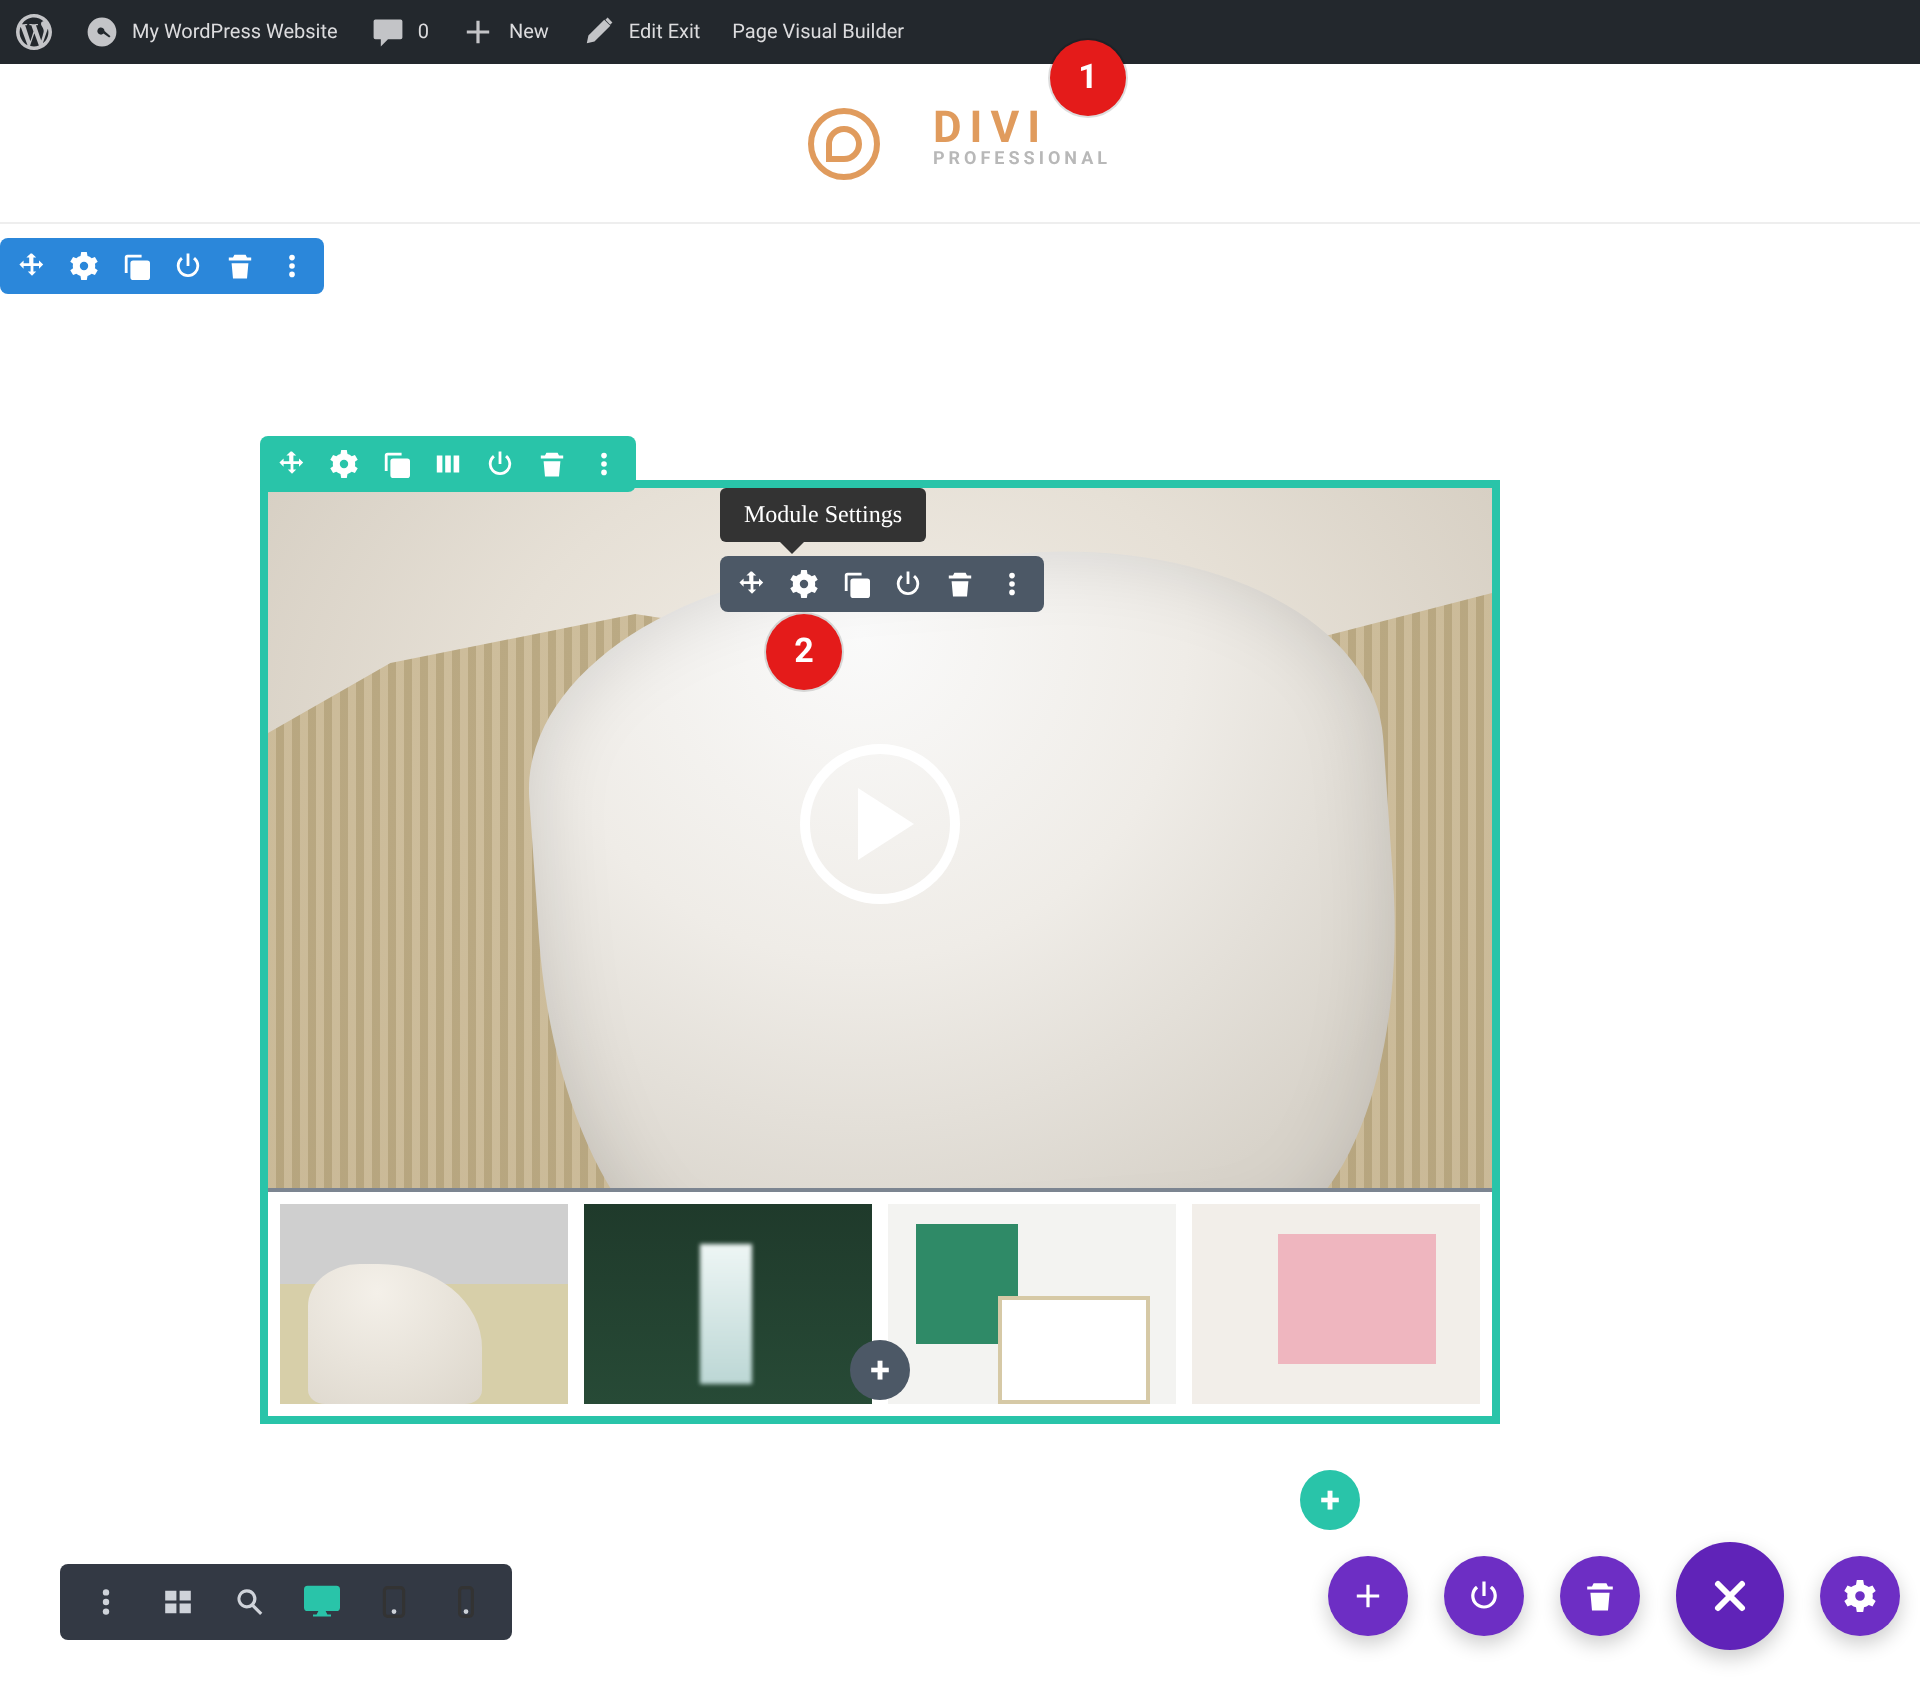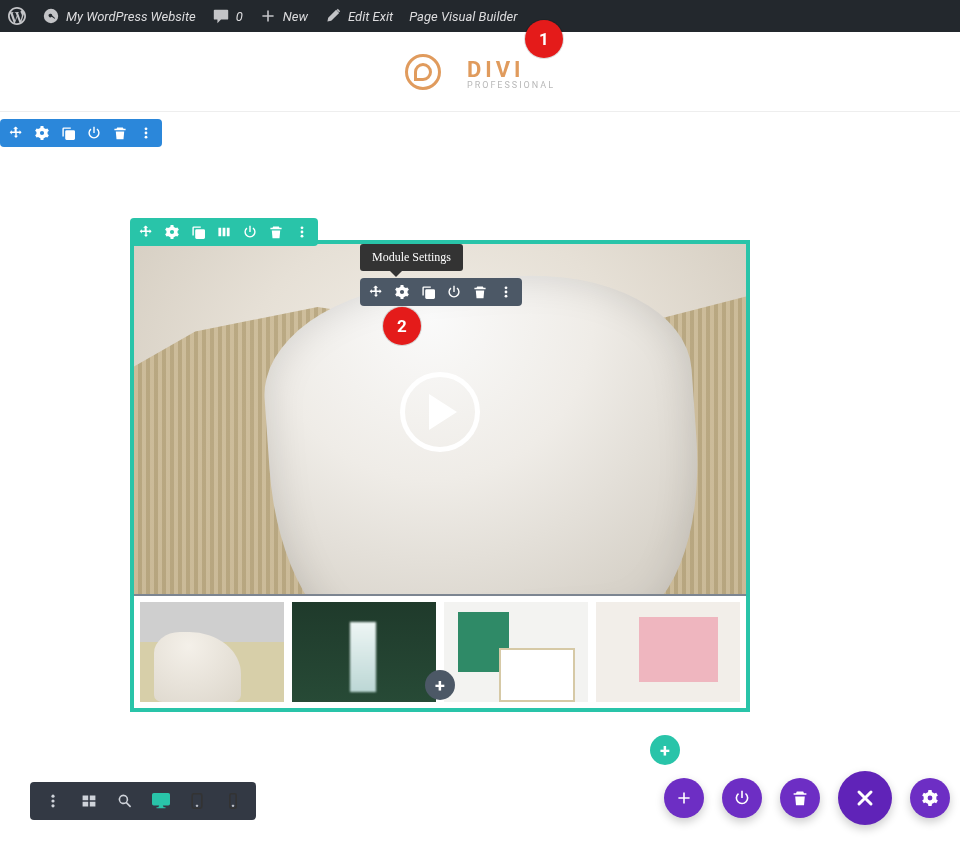--- a/index.html
+++ b/index.html
@@ -16,46 +16,45 @@
 
   
   .admin-bar {
     height: 32px;
     background: #23282d;
     color: #eee;
     display: flex;
     align-items: center;
     padding: 15px 8px;
     gap: 16px;
-    font-size: 13px;
-    font-style: italic;
+    font-size: 10px;
   }
   .admin-item {
     display: flex;
     align-items: center;
     gap: 6px;
     cursor: pointer;
     color: #dcdcde;
   }
   .admin-item span.tx { white-space: nowrap; }
   .admin-ico { width: 18px; height: 18px; display:flex; align-items:center; justify-content:center; }
   .admin-ico svg { fill: #c3c4c7; }
 
   
   .page-header {
     height: 80px;
     border-bottom: 1px solid #eee;
     display:flex; align-items:center; justify-content:center;
   }
-  .logo { display:flex; align-items:flex-end; gap:26px; }
+  .logo { display:flex; align-items:flex-start; gap:26px; }
   .logo-mark { width:36px; height:36px; border:3px solid #e09b5d; border-radius:50%; position:relative; }
   .logo-mark::after { content:""; position:absolute; inset:6px; border:3px solid #e09b5d; border-radius:50% 50% 50% 0; }
   .logo-text { display:flex; flex-direction:column; line-height:1; }
   .logo-main { font-weight:700; font-size:22px; letter-spacing:4px; color:#e09b5d; }
-  .logo-sub  { font-size:9px; letter-spacing:2px; color:#b8b8b8; }
+  .logo-sub  { font-size:9px; letter-spacing:2px; color:#b8b8b8;font-weight:bold; }
 
   
   .tool-strip {
     display:flex; align-items:center; gap:10px;
     padding:6px 8px;
     border-radius:4px;
     color:#fff;
   }
   .tool-strip .t-ico { width:16px; height:16px; display:flex; align-items:center; justify-content:center; cursor:pointer; }
   .tool-strip svg { fill:#fff; }

